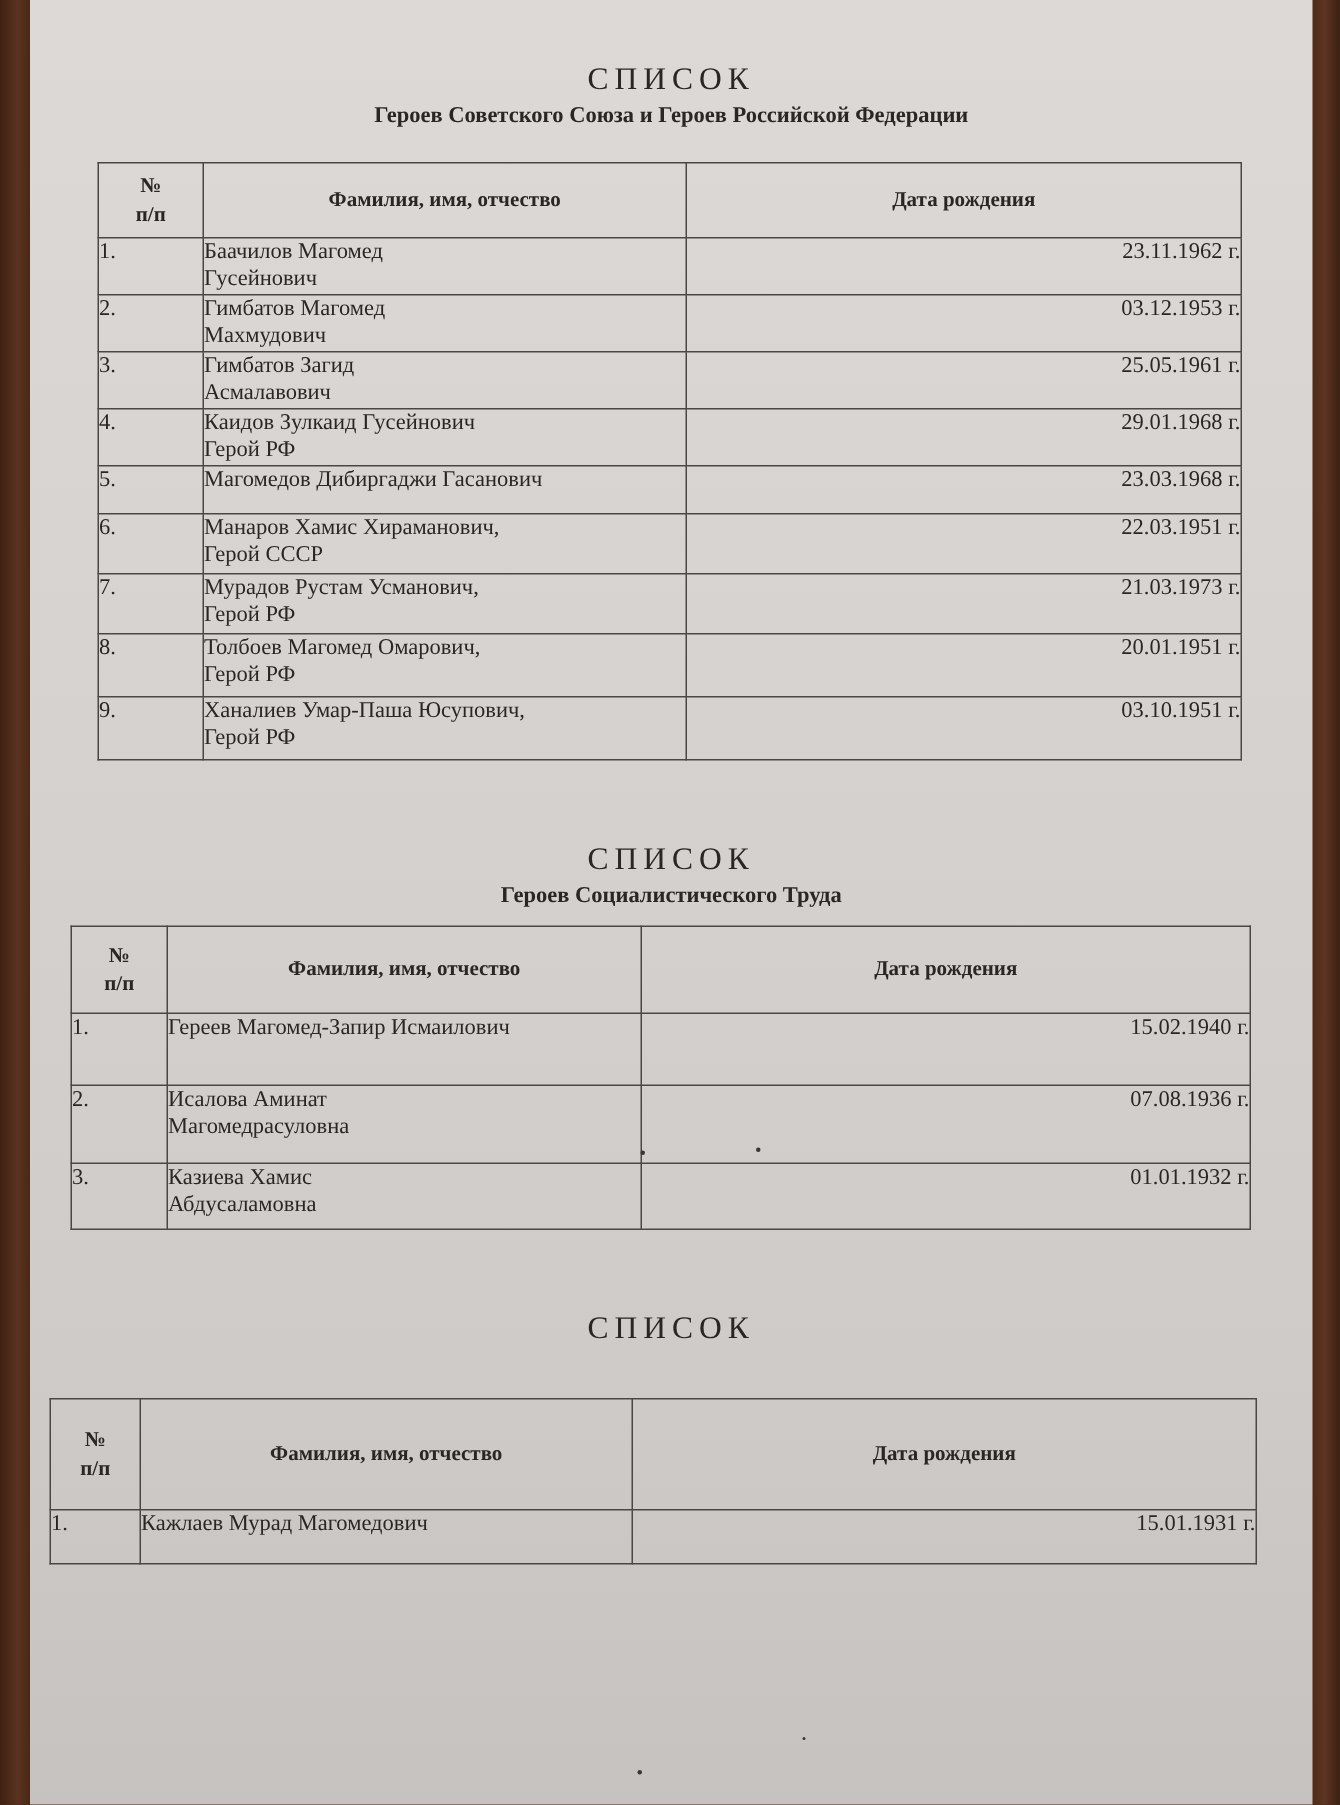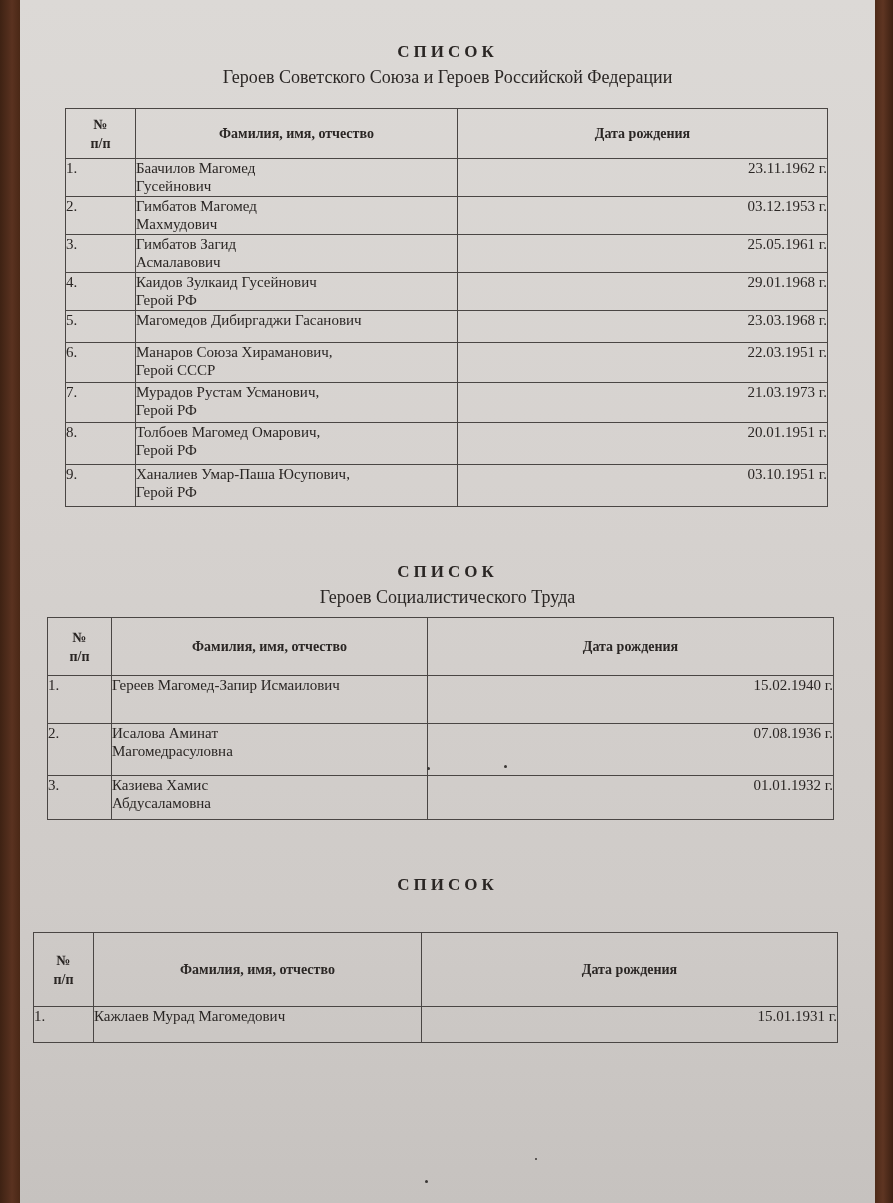--- a/index.html
+++ b/index.html
@@ -17,24 +17,24 @@
     .wood-right {
       position: absolute; right: 0; top: 0; width: 20px; height: 1203px;
       background: linear-gradient(90deg, #4a2816 0%, #5e3522 50%, #3c2012 100%);
     }
     .paper {
       position: absolute; left: 20px; top: 0; width: 855px; height: 1203px;
       background: linear-gradient(180deg, #dcd9d6 0%, #d6d2cf 40%, #cfcbc8 75%, #c6c2bf 100%);
     }
     .heading-block { position: absolute; left: 0; width: 855px; text-align: center; }
     .h-title {
-      font-weight: bold; font-size: 17px; letter-spacing: 4px; line-height: 24px;
+      font-weight: normal; font-size: 21px; letter-spacing: 4px; line-height: 24px;
     }
     .h-sub {
-      font-weight: normal; font-size: 18px; line-height: 22px; margin-top: 2px;
+      font-weight: bold; font-size: 15px; line-height: 22px; margin-top: 2px;
     }
     table.list {
       position: absolute; border-collapse: collapse; table-layout: fixed;
       font-size: 15px; line-height: 18px;
     }
     table.list td, table.list th {
       border: 1.5px solid #4a4644; padding: 0; vertical-align: top;
     }
     table.list th {
       font-weight: bold; font-size: 14px; vertical-align: middle; text-align: center;
@@ -105,21 +105,21 @@
     <tr style="height:32px;">
       <td class="num">5.</td>
       <td class="name">
             <div>Магомедов Дибиргаджи Гасанович</div>
           </td>
       <td class="date">23.03.1968 г.</td>
     </tr>
     <tr style="height:40px;">
       <td class="num">6.</td>
       <td class="name">
-            <div>Манаров Союза Хираманович,</div>
+            <div>Манаров Хамис Хираманович,</div>
             <div>Герой СССР</div>
           </td>
       <td class="date">22.03.1951 г.</td>
     </tr>
     <tr style="height:40px;">
       <td class="num">7.</td>
       <td class="name">
             <div>Мурадов Рустам Усманович,</div>
             <div>Герой РФ</div>
           </td>

